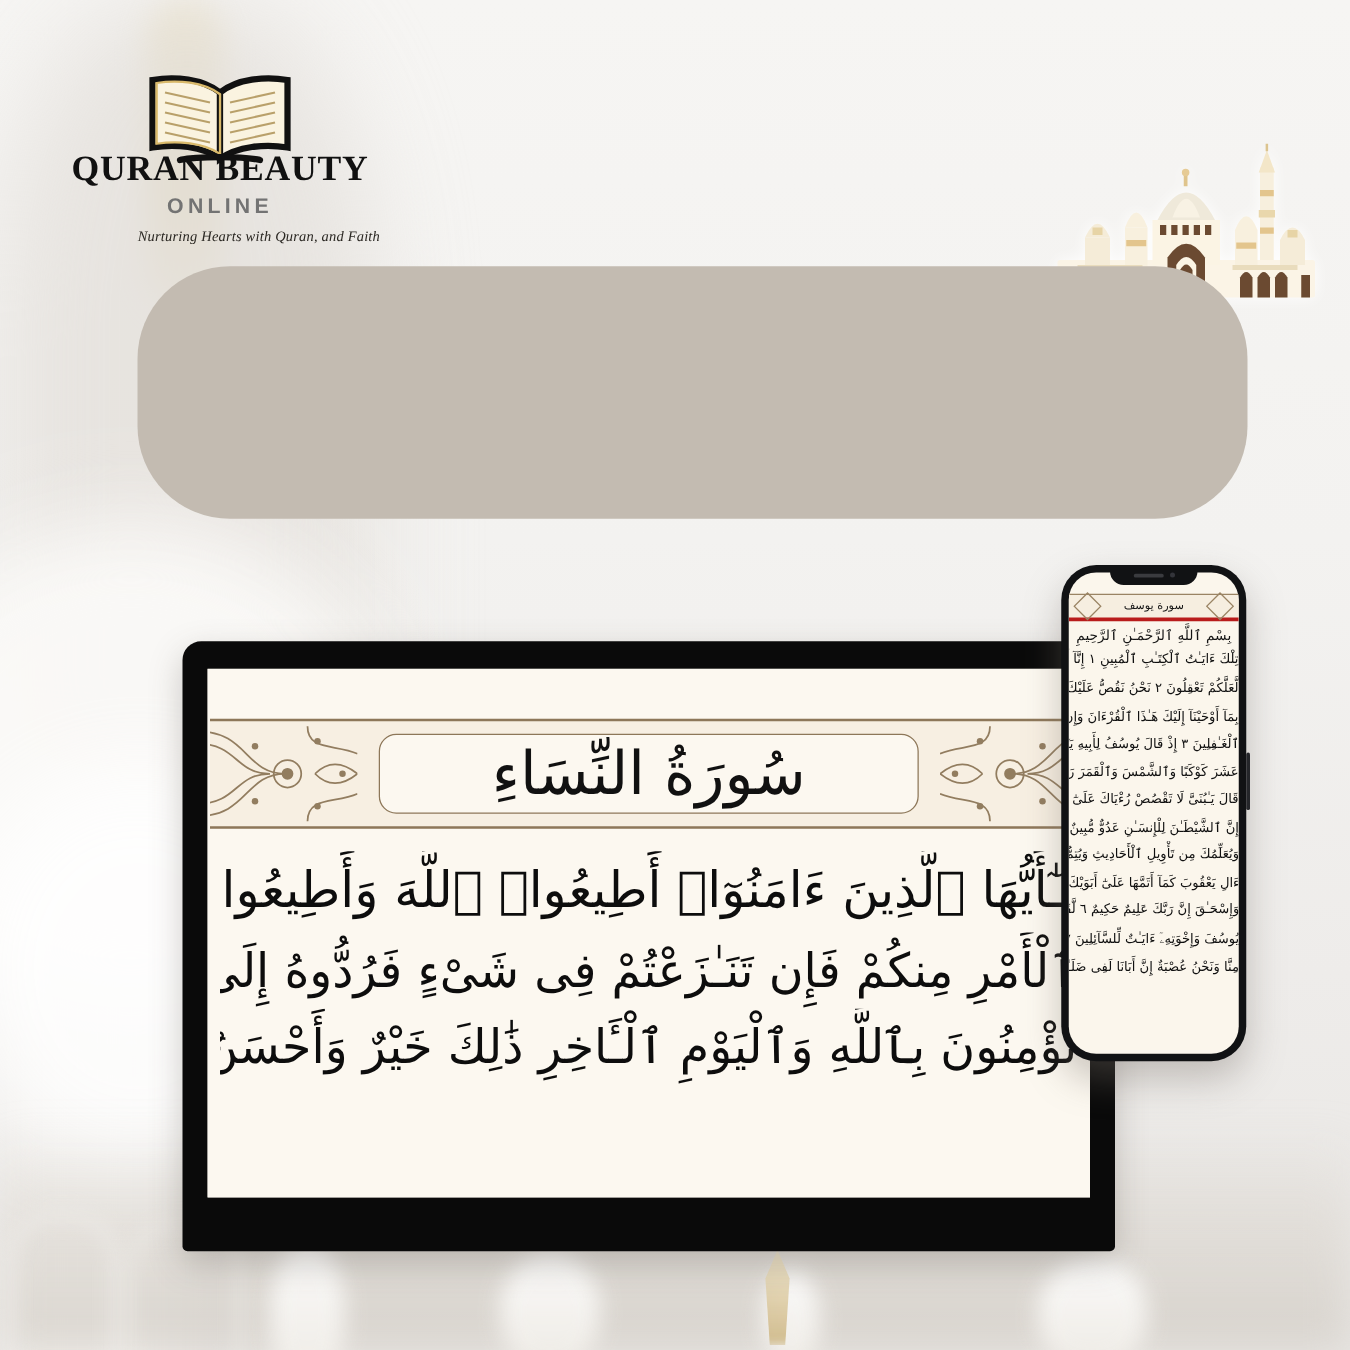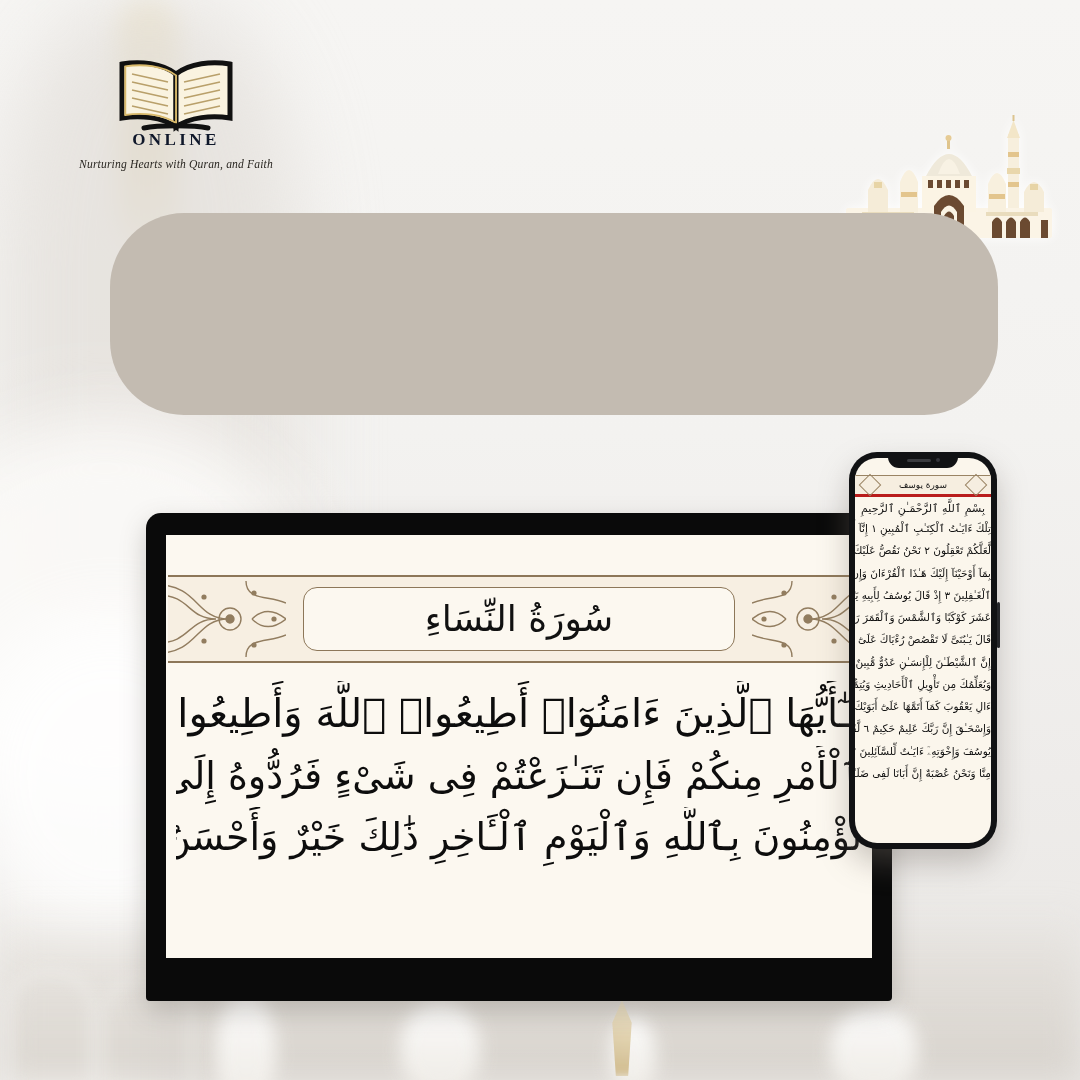--- a/index.html
+++ b/index.html
@@ -39,24 +39,24 @@
     background:linear-gradient(180deg,#efe7cf,#e4d6ae 60%,#efe9da);filter:blur(12px);opacity:.78;border-radius:30px;}
 
   
   .logo{position:absolute;left:48px;top:22px;width:256px;text-align:center;}
   .logo-mark{position:relative;height:104px;}
   .crescent{position:absolute;left:50%;top:4px;transform:translateX(-50%);}
   .book{position:absolute;left:50%;top:36px;transform:translateX(-50%);}
   .logo-title{font-family:"Liberation Serif",serif;font-weight:700;color:#111;
     font-size:28.5px;letter-spacing:.6px;line-height:1;margin-top:-4px;
     font-variant:small-caps;white-space:nowrap;}
-  .logo-sub{font-family:Liberation Serif, serif;font-weight:600;color:#0f172a;
+  .logo-sub{font-family:Liberation Sans, sans-serif;font-weight:600;color:#737373;
     font-size:17px;letter-spacing:3.4px;font-variant:small-caps;margin-top:4px;}
   .logo-tag{font-family:"Liberation Serif",serif;font-style:italic;color:#2a2722;
-    font-size:11.6px;letter-spacing:.15px;margin-top:8px;white-space:nowrap;}
+    font-size:11.6px;letter-spacing:.15px;margin-top:8px;white-space:nowrap;text-align:right;}
 
   
   .mosque{position:absolute;left:838px;top:112px;width:222px;height:130px;
     filter:drop-shadow(0 0 6px rgba(255,255,255,.95));}
 
   
   .banner{position:absolute;left:110px;top:213px;width:888px;height:202px;
     background:#c3bbb1;border-radius:74px;}
   .headline{position:absolute;left:110px;top:213px;width:888px;height:202px;
     display:flex;flex-direction:column;align-items:center;justify-content:center;gap:2px;}
@@ -75,21 +75,21 @@
   .mushaf{position:absolute;inset:0;background:#fcf8f0;}
   .mushaf-topgap{height:40px;}
   .surah-band{position:relative;height:84px;margin:0 2px;
     background:#f7efe2;border-top:2px solid #8d7759;border-bottom:2px solid #8d7759;
     display:flex;align-items:center;justify-content:center;overflow:hidden;}
   .orn{position:absolute;top:0;bottom:0;width:118px;opacity:.95;}
   .orn-l{left:0;} .orn-r{right:0;transform:scaleX(-1);}
   .surah-plate{position:relative;width:430px;height:62px;background:#fcf8f0;
     border:1.6px solid #8d7759;border-radius:14px;
     display:flex;align-items:center;justify-content:center;}
-  .surah-name{font-family:"DejaVu Sans",sans-serif;font-size:36px;color:#111;
+  .surah-name{font-family:"DejaVu Sans",sans-serif;font-size:48px;color:#111;
     direction:rtl;line-height:1;}
   .ayah-lines{padding:18px 10px 0;}
   .ayah-line{direction:rtl;text-align:center;color:#0d0d0d;
     font-family:"DejaVu Sans",sans-serif;font-size:40px;line-height:1.62;
     white-space:nowrap;overflow:hidden;letter-spacing:-.4px;}
   .ayah-line.l2{font-size:38px;}
   .ayah-line.l3{font-size:38px;}
 
   
   .phone{position:absolute;left:849px;top:452px;width:148px;height:397px;
@@ -155,20 +155,21 @@
             <path d="M22 48 L58 56"></path>
           <path d="M110 16 L74 24"></path>
             <path d="M110 24 L74 32"></path>
             <path d="M110 32 L74 40"></path>
             <path d="M110 40 L74 48"></path>
             <path d="M110 48 L74 56"></path>
         </g>
         <path d="M34 70 C48 67 84 67 98 70" stroke="#111" stroke-width="5" fill="none" stroke-linecap="round"></path>
       </svg>
     </div>
+    <div class="logo-title">QURAN BEAUTY</div>
     <div class="logo-sub">ONLINE</div>
     <div class="logo-tag">Nurturing Hearts with Quran, and Faith</div>
   </div>
 
   <svg class="mosque" viewBox="0 0 222 130">
 
     <rect x="170" y="22" width="11" height="78" fill="#f7efdd"></rect>
     <rect x="170" y="40" width="11" height="5" fill="#e3c58d"></rect>
     <rect x="169" y="56" width="13" height="6" fill="#e9d7ac"></rect>
     <rect x="170" y="70" width="11" height="5" fill="#e3c58d"></rect>

